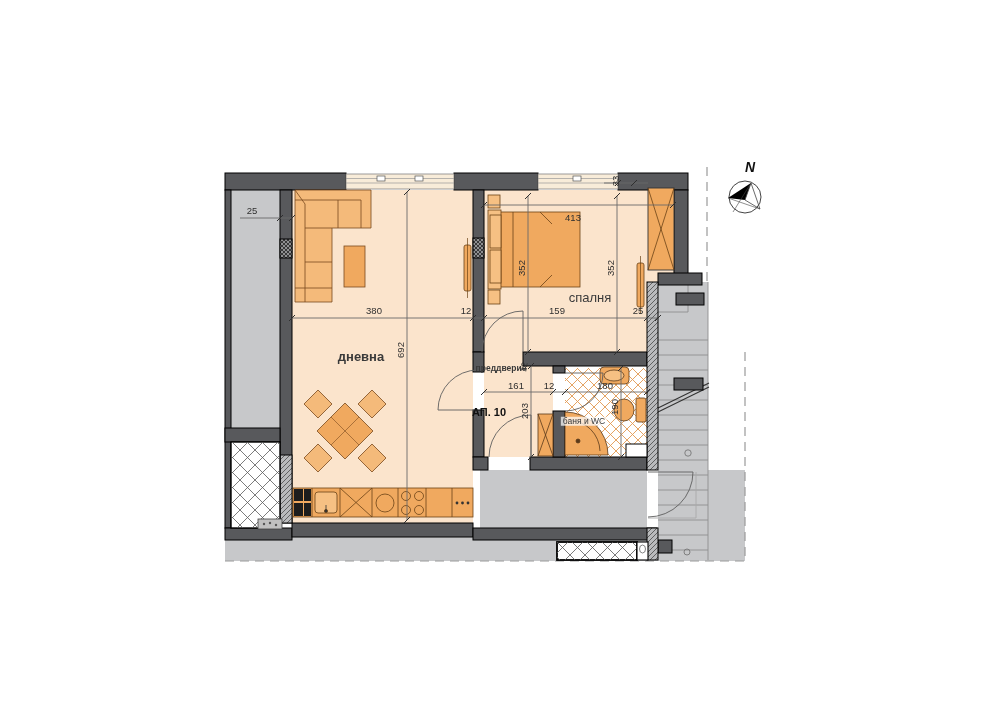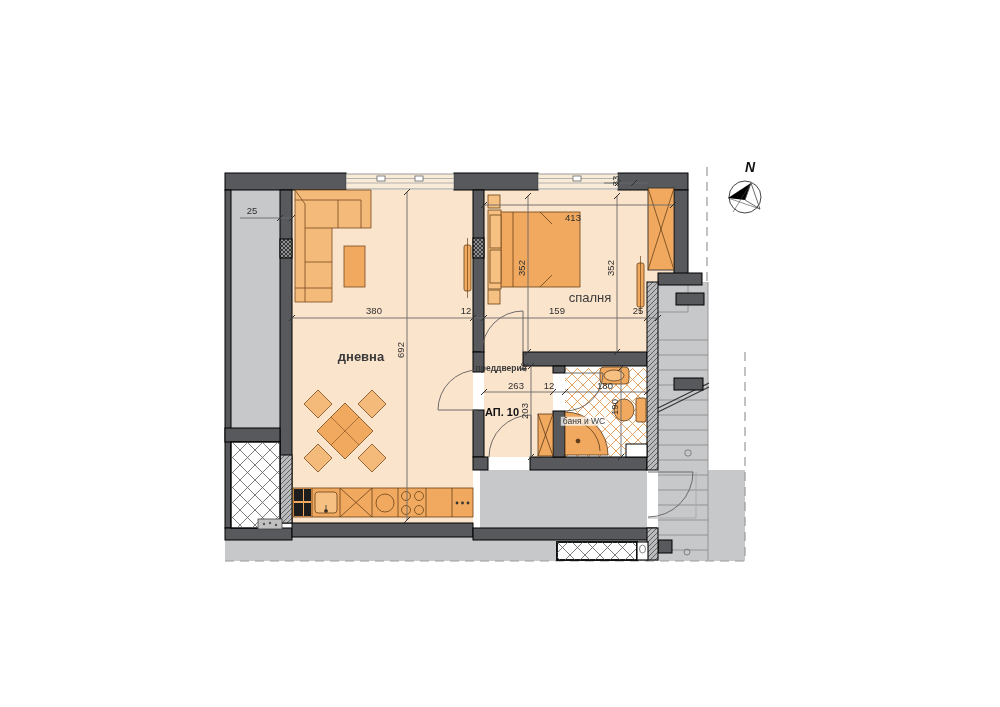--- a/index.html
+++ b/index.html
@@ -247,37 +247,37 @@
 
   <g>
     <circle cx="745" cy="197" r="16" fill="none" stroke="#444" stroke-width="1"></circle>
     <polygon points="728,198 751,183 745,200" fill="#000"></polygon>
     <polygon points="751,183 760,209 745,200" fill="none" stroke="#444" stroke-width="0.8"></polygon>
     <path d="M728,198 L760,209 M733,212 L751,183" stroke="#444" stroke-width="0.6" fill="none"></path>
   </g>
 </svg>
 
 <div class="lbl north" style="left:750px;top:167px;">N</div>
-<div class="lbl ap" style="left:502px;top:412px;">АП. 10</div>
+<div class="lbl ap" style="left:489px;top:412px;">АП. 10</div>
 
 <div class="lbl room" style="left:361px;top:356px;font-weight:bold;">дневна</div>
 <div class="lbl room" style="left:590px;top:297px;">спалня</div>
 <div class="lbl room small" style="left:501px;top:368px;font-weight:bold;">преддверие</div>
 <div class="lbl room small halo" style="left:584px;top:399px;margin-top:22px;">баня и WC</div>
 
 <div class="lbl" style="left:252px;top:211px;">25</div>
 <div class="lbl" style="left:374px;top:311px;">380</div>
 <div class="lbl" style="left:466px;top:311px;">12</div>
 <div class="lbl" style="left:557px;top:311px;">159</div>
 <div class="lbl" style="left:638px;top:311px;">25</div>
 <div class="lbl" style="left:573px;top:198px;margin-top:20px;">413</div>
 <div class="lbl v" style="left:616px;top:181px;">33</div>
 <div class="lbl v" style="left:522px;top:268px;">352</div>
 <div class="lbl v" style="left:611px;top:268px;">352</div>
 <div class="lbl v" style="left:401px;top:350px;">692</div>
-<div class="lbl" style="left:516px;top:386px;">263</div>
+<div class="lbl" style="left:516px;top:386px;">161</div>
 <div class="lbl" style="left:549px;top:386px;">12</div>
 <div class="lbl" style="left:605px;top:386px;">180</div>
 <div class="lbl v" style="left:525px;top:411px;">203</div>
 <div class="lbl v" style="left:615px;top:407px;">190</div>
 <div class="lbl v75 small" style="left:524px;top:367px;">12</div>
 
 </div>
 
 </body></html>

